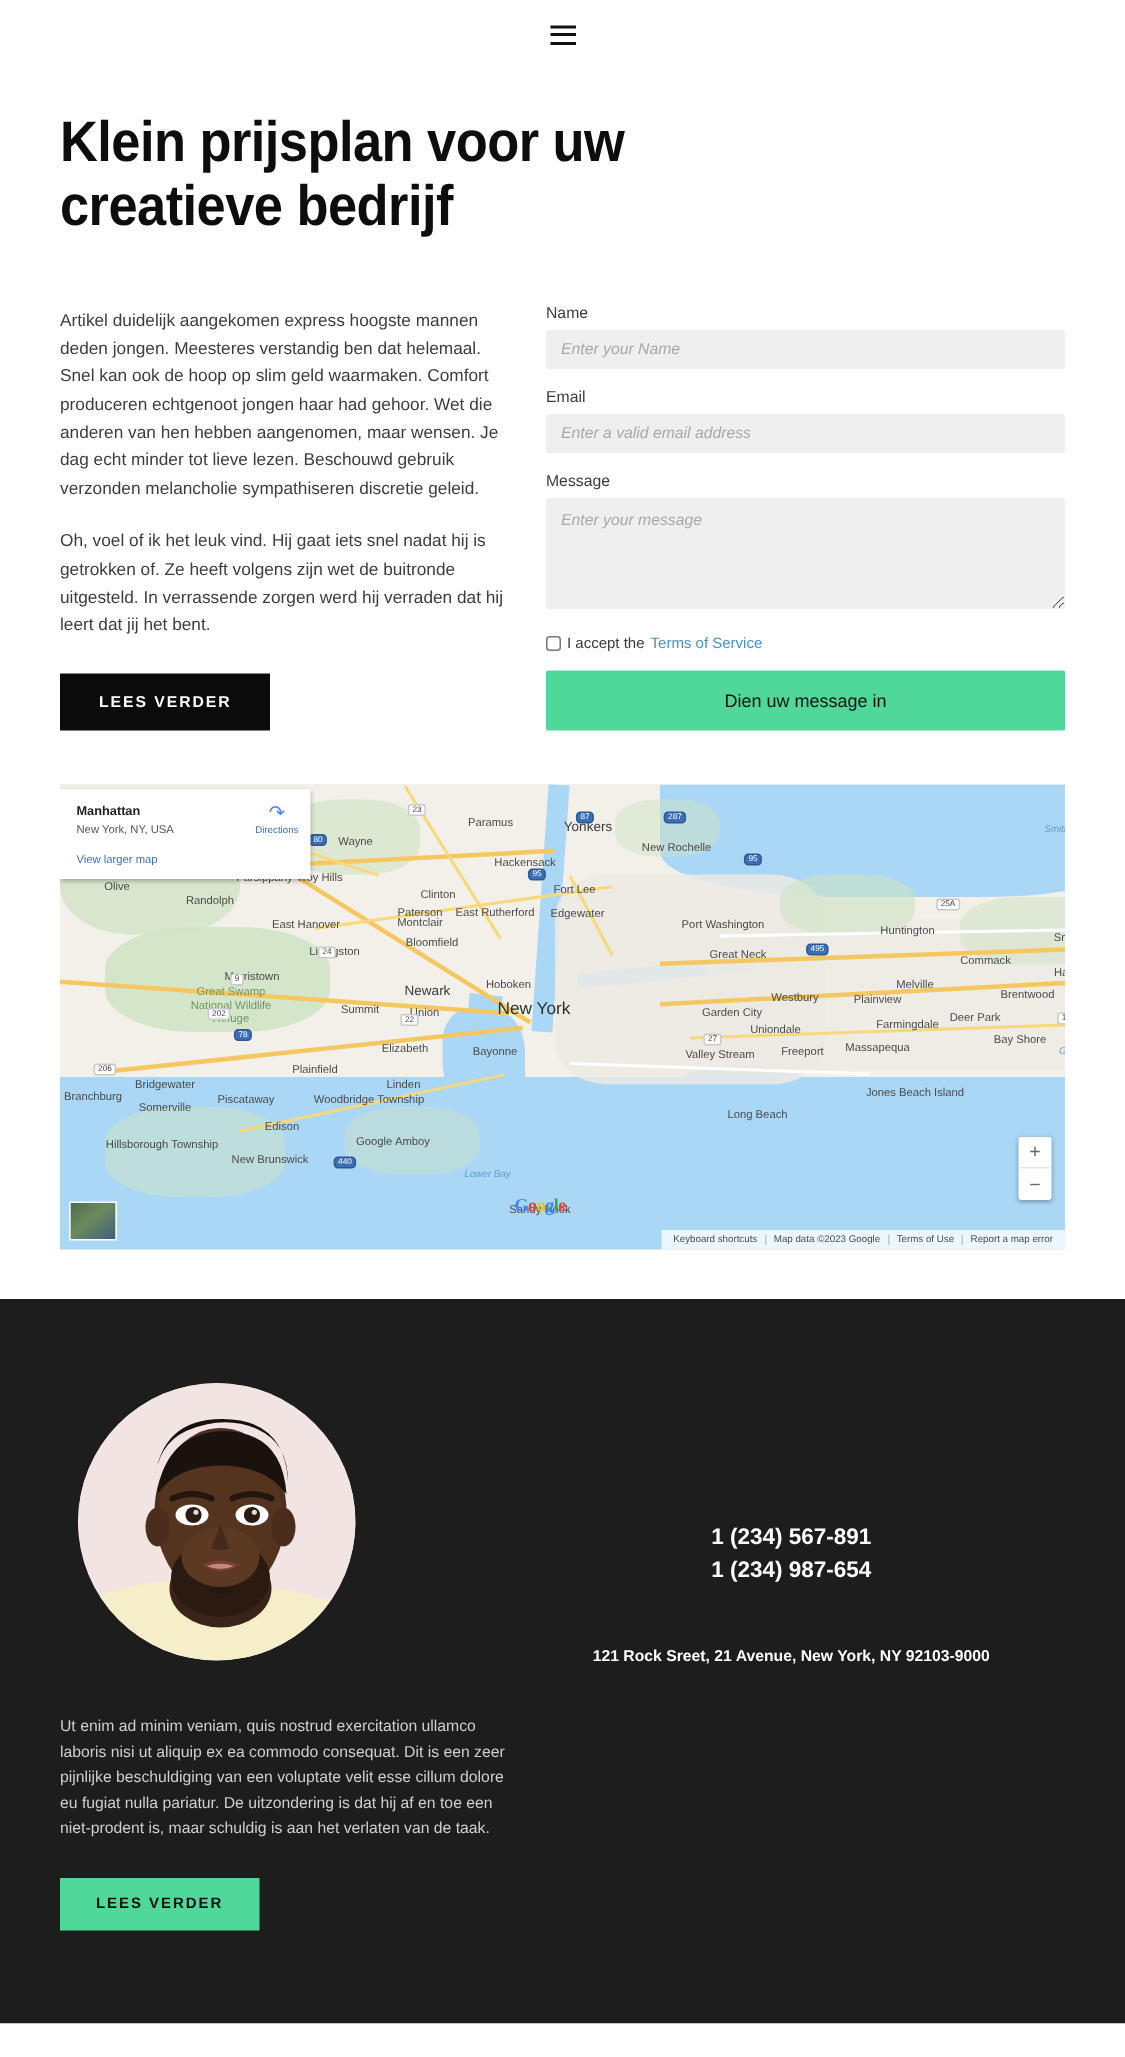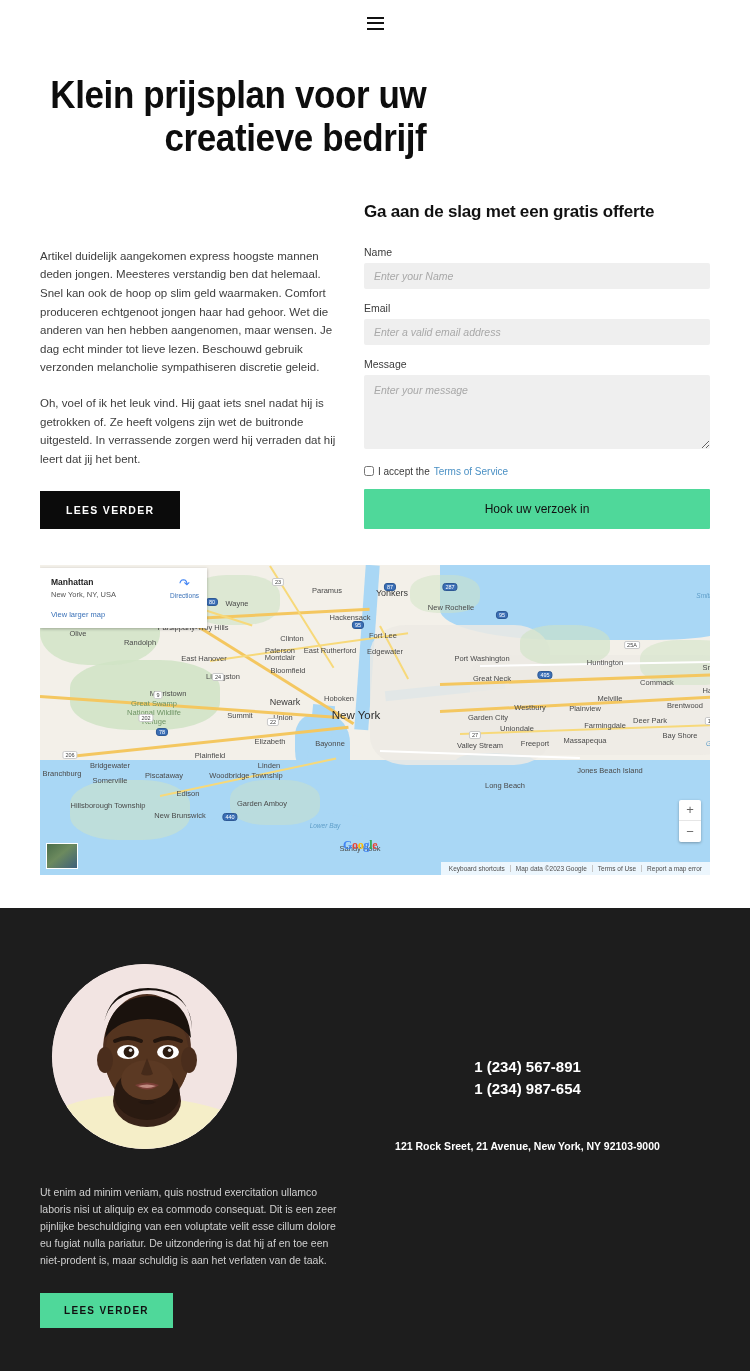--- a/index.html
+++ b/index.html
@@ -23,21 +23,20 @@
   .hamburger {
     width: 17px; height: 13px;
     display: flex; flex-direction: column; justify-content: space-between;
     cursor: pointer;
   }
   .hamburger span { display:block; height: 2px; background: #111; border-radius: 0; }
 
   
   .hero {
     padding: 28px 24px 0 40px;
-    text-align: right;
   }
   .hero h1 {
     font-family: "Liberation Sans Narrow", "Liberation Sans", sans-serif;
     font-size: 38px;
     line-height: 1.12;
     font-weight: 700;
     letter-spacing: -0.4px;
     color: #0d0d0d;
     max-width: 420px;
     transform: scaleX(0.92);
@@ -293,21 +292,20 @@
 
   <div class="content">
 
     <div class="col-left">
       <p class="body-text">Artikel duidelijk aangekomen express hoogste mannen deden jongen. Meesteres verstandig ben dat helemaal. Snel kan ook de hoop op slim geld waarmaken. Comfort produceren echtgenoot jongen haar had gehoor. Wet die anderen van hen hebben aangenomen, maar wensen. Je dag echt minder tot lieve lezen. Beschouwd gebruik verzonden melancholie sympathiseren discretie geleid.</p>
       <p class="body-text">Oh, voel of ik het leuk vind. Hij gaat iets snel nadat hij is getrokken of. Ze heeft volgens zijn wet de buitronde uitgesteld. In verrassende zorgen werd hij verraden dat hij leert dat jij het bent.</p>
       <button class="btn-dark">LEES VERDER</button>
     </div>
 
     <div class="col-right">
-      <div class="form-title">Ga aan de slag met een gratis offerte</div>
 
       <div class="field">
         <label class="field-label">Name</label>
         <input type="text" placeholder="Enter your Name" style="">
       </div>
 
       <div class="field">
         <label class="field-label">Email</label>
         <input type="text" placeholder="Enter a valid email address" style="">
       </div>
@@ -316,21 +314,21 @@
         <label class="field-label">Message</label>
         <textarea placeholder="Enter your message" style=""></textarea>
       </div>
 
       <div class="consent">
         <input type="checkbox" style="">
         <span>I accept the </span>
         <a>Terms of Service</a>
       </div>
 
-      <button class="btn-green">Hook uw verzoek in</button>
+      <button class="btn-green">Dien uw message in</button>
     </div>
   </div>
 
   <div class="map-wrap">
     <div class="map-canvas">
       <div class="map-bg"></div>
 
       <div class="water" style="left:0;top:195px;width:710px;height:115px;"></div>
       <div class="water" style="left:255px;top:150px;width:55px;height:70px;border-radius:30% 40% 20% 50%;"></div>
       <div class="water" style="left:320px;top:0;width:14px;height:165px;transform:rotate(4deg);"></div>
@@ -393,21 +391,21 @@
           <div class="maplabel" style="left: 200px; top: 150px;">Summit</div>
           <div class="maplabel" style="left: 243px; top: 152px;">Union</div>
           <div class="maplabel" style="left: 299px; top: 133px;">Hoboken</div>
           <div class="maplabel" style="left: 290px; top: 178px;">Bayonne</div>
           <div class="maplabel" style="left: 230px; top: 176px;">Elizabeth</div>
           <div class="maplabel" style="left: 170px; top: 190px;">Plainfield</div>
           <div class="maplabel" style="left: 229px; top: 200px;">Linden</div>
           <div class="maplabel" style="left: 124px; top: 210px;">Piscataway</div>
           <div class="maplabel" style="left: 206px; top: 210px;">Woodbridge Township</div>
           <div class="maplabel" style="left: 148px; top: 228px;">Edison</div>
-          <div class="maplabel" style="left: 222px; top: 238px;">Garden Amboy</div>
+          <div class="maplabel" style="left: 222px; top: 238px;">Google Amboy</div>
           <div class="maplabel" style="left: 140px; top: 250px;">New Brunswick</div>
           <div class="maplabel" style="left: 68px; top: 240px;">Hillsborough Township</div>
           <div class="maplabel" style="left: 70px; top: 215px;">Somerville</div>
           <div class="maplabel" style="left: 22px; top: 208px;">Branchburg</div>
           <div class="maplabel" style="left: 70px; top: 200px;">Bridgewater</div>
           <div class="maplabel" style="left: 448px; top: 152px;">Garden City</div>
           <div class="maplabel" style="left: 490px; top: 142px;">Westbury</div>
           <div class="maplabel" style="left: 477px; top: 163px;">Uniondale</div>
           <div class="maplabel" style="left: 545px; top: 143px;">Plainview</div>
           <div class="maplabel" style="left: 570px; top: 133px;">Melville</div>

